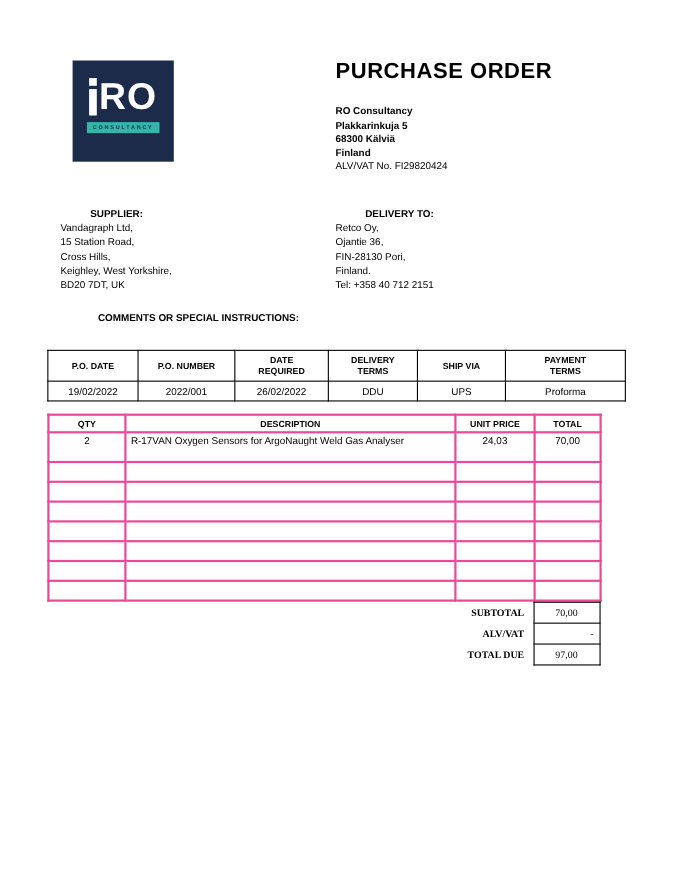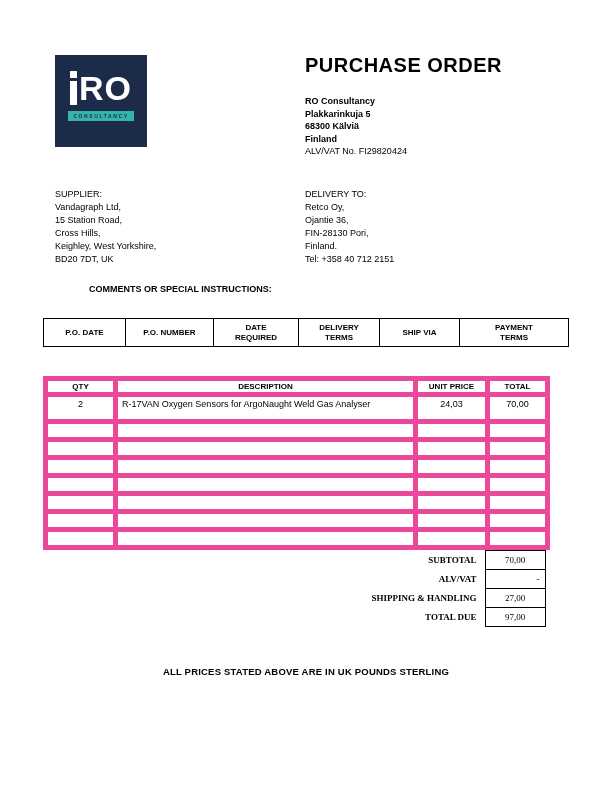--- a/index.html
+++ b/index.html
@@ -5,21 +5,21 @@
   * { margin:0; padding:0; box-sizing:border-box; }
   html,body { background:#ffffff; }
   .page {
     position:relative; width:612px; height:792px; background:#ffffff;
     font-family:"Liberation Sans", sans-serif; color:#000; margin:0 auto;
     overflow:hidden;
   }
 
   
   .logo {
-    position:absolute; left:55px; top:55px; width:92px; height:92px;
+    position:absolute; left:66px; top:55px; width:92px; height:92px;
     background:#1c2b4a; display:flex; flex-direction:column; align-items:center;
   }
   .logo-mark {
     margin-top:16px; display:flex; align-items:flex-end;
     color:#ffffff; font-weight:bold; font-size:34px; line-height:34px; letter-spacing:1px;
   }
   .logo-i { display:flex; flex-direction:column; align-items:flex-start; margin-right:2px; }
   .logo-dot { width:7px; height:7px; background:#ffffff; margin-bottom:3px; }
   .logo-bar { width:7px; height:24px; background:#ffffff; }
   .logo-sub {
@@ -32,39 +32,39 @@
     position:absolute; left:305px; top:54px;
     font-size:20px; font-weight:bold; letter-spacing:0.5px;
   }
   .company-block { position:absolute; left:305px; top:95px; font-size:9px; line-height:12.5px; }
   .company-block .b { font-weight:bold; }
 
   
   .addr { position:absolute; top:188px; font-size:9px; line-height:13px; }
   .addr.supplier { left:55px; }
   .addr.deliver { left:305px; }
-  .sec-label { font-weight:normal; }
+  .sec-label { font-weight:bold;margin-left:27px; }
 
   .comments-label {
     position:absolute; left:55px; top:284px; font-size:9px; font-weight:bold;margin-left:34px;
   }
 
   
   table { border-collapse:collapse; table-layout:fixed; }
   .t1 { position:absolute; left:43px; top:318px; width:525px; }
   .t1 th, .t1 td { border:1px solid #000; }
   .t1 th {
     font-size:8px; font-weight:bold; text-align:center; vertical-align:middle;
     height:28px; padding:2px 3px; white-space:pre-line; line-height:10px;
   }
   .t1 td { font-size:9px; text-align:center; height:18px; padding:1px 3px; }
 
   .items-wrap { position:absolute; left:43px; top:376px; width:502px; }
   .t2 { width:502px; }
-  .t2 th, .t2 td { border:5px solid #ec4899; }
+  .t2 th, .t2 td { border:2px solid #ec4899; }
   .t2 th { font-size:8px; font-weight:bold; text-align:center; height:16px; padding:1px 3px; }
   .t2 td { font-size:9px; vertical-align:top; padding:2px 4px; line-height:11px; }
   .t2 td.qty, .t2 td.price, .t2 td.total { text-align:center; }
   .t2 td.desc { text-align:left; }
   .t2 tr.empty td { height:18px; }
   .t2 tr.item td { height:27px; }
 
   .summary { width:502px;font-family:Liberation Serif, serif; }
   .summary td { font-size:9px; height:19px; }
   .summary td.label {
@@ -140,20 +140,28 @@
       <th>P.O. DATE</th>
       <th>P.O. NUMBER</th>
       <th>DATE
 REQUIRED</th>
       <th>DELIVERY
 TERMS</th>
       <th>SHIP VIA</th>
       <th>PAYMENT
 TERMS</th>
     </tr>
+    <tr>
+      <td>19/02/2022</td>
+      <td>2022/001</td>
+      <td>26/02/2022</td>
+      <td>DDU</td>
+      <td>UPS</td>
+      <td>Proforma</td>
+    </tr>
   </tbody>
     </table>
 
   <div class="items-wrap">
     <table class="t2">
       <colgroup>
         <col style="width:70px">
           <col style="width:300px">
           <col style="width:72px">
           <col style="width:60px">
@@ -220,26 +228,21 @@
       <tbody>
           <tr>
         <td class="label">SUBTOTAL</td>
         <td class="value">70,00</td>
       </tr>
       <tr>
         <td class="label">ALV/VAT</td>
         <td class="value">-</td>
       </tr>
       <tr>
-        <td class="label">SHIPPING &amp; HANDLING</td>
-        <td class="value">27,00</td>
-      </tr>
-      <tr>
         <td class="label">TOTAL DUE</td>
         <td class="value">97,00</td>
       </tr>
     </tbody>
       </table>
   </div>
 
-  <div class="footer-note">ALL PRICES STATED ABOVE ARE IN UK POUNDS STERLING</div>
 
 </div>
 
 </body></html>

